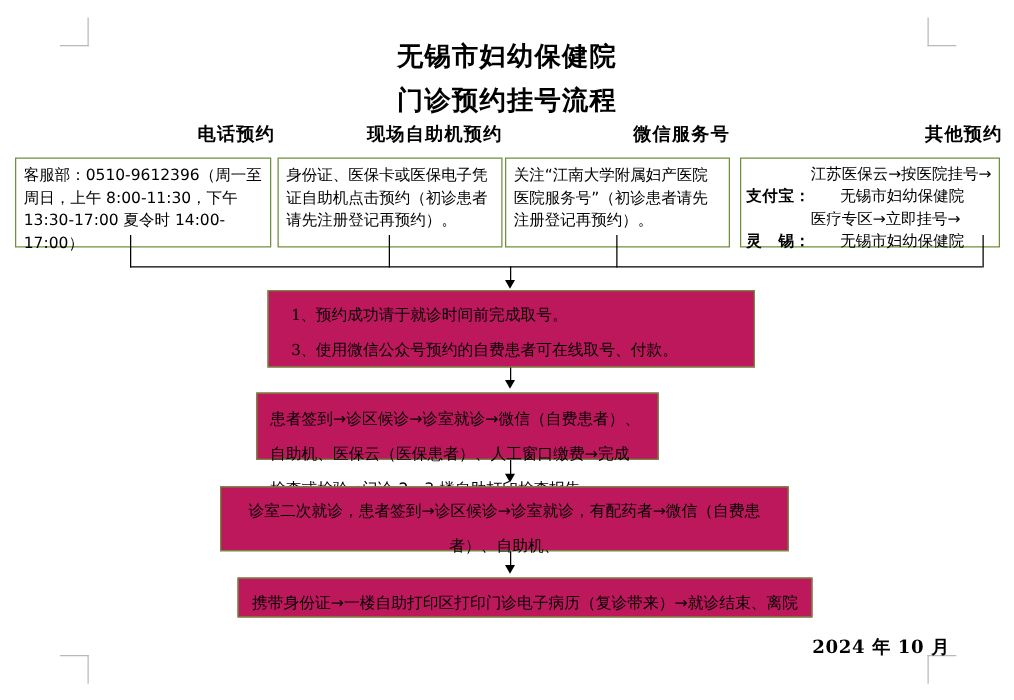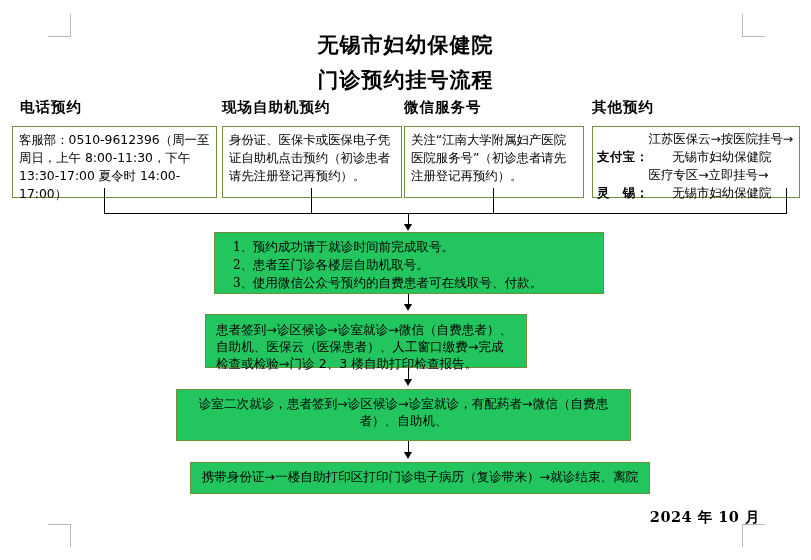--- a/index.html
+++ b/index.html
@@ -43,21 +43,21 @@
   }
   .title-line2 { margin-top: 5px; }
 
   
   .col-head {
     position: absolute;
     top: 98px;
     font-size: 14.5px;
     font-weight: bold;
     font-family: "DejaVu Serif", "Liberation Serif", serif;
-    text-align: left;
+    text-align: right;
     letter-spacing: 1px;
     white-space: nowrap;
   }
   .col-head.c0 { left: 20px;  width: 200px; }
   .col-head.c1 { left: 222px; width: 180px; }
   .col-head.c2 { left: 404px; width: 180px; }
   .col-head.c3 { left: 592px; width: 210px; }
 
   
   .box {
@@ -86,24 +86,24 @@
     flex: 0 0 auto;
     letter-spacing: 0.5px;
   }
   .tb3 .val { flex: 1 1 auto; }
   .tb3 .val .second { display: block; text-align: center; }
 
   
   .flow-box {
     position: absolute;
     border: 1.3px solid #6f8f3f;
-    background: #22c55e;
+    background: #be185d;
     box-sizing: border-box;
     font-size: 12.6px;
-    line-height: 17px;
+    line-height: 28px;
   }
   .fb1 { left: 214px; top: 232px; width: 390px; height: 62px; padding: 5px 0 0 18px; }
   .fb2 { left: 205px; top: 314px; width: 322px; height: 54px; padding: 6px 10px 0 10px; }
   .fb3 { left: 176px; top: 389px; width: 455px; height: 52px; padding: 5px 8px 0 8px; text-align: center; }
   .fb4 { left: 190px; top: 462px; width: 460px; height: 32px; padding: 5px 8px 0 8px; text-align: center; }
 
   .fb1 .li { white-space: nowrap; }
   .num {
     font-family: "DejaVu Serif", "Liberation Serif", serif;
     font-size: 12px;
@@ -212,23 +212,20 @@
 <div class="vline stub3"></div>
 <div class="hline bus"></div>
 <div class="vline trunk"></div>
 <div class="arrow-down arrow1"></div>
 
 <div class="flow-box fb1">
   <div class="li">
     <span class="num">1、</span><span>预约成功请于就诊时间前完成取号。</span>
   </div>
   <div class="li">
-    <span class="num">2、</span><span>患者至门诊各楼层自助机取号。</span>
-  </div>
-  <div class="li">
     <span class="num">3、</span><span>使用微信公众号预约的自费患者可在线取号、付款。</span>
   </div>
 </div>
 
 <div class="vline link2"></div>
 <div class="arrow-down arrow2"></div>
 
 <div class="flow-box fb2">
   <span>患者签到→诊区候诊→诊室就诊→微信（自费患者）、自助机、医保云（医保患者）、人工窗口缴费→完成检查或检验→门诊 2、3 楼自助打印检查报告。</span>
 </div>

